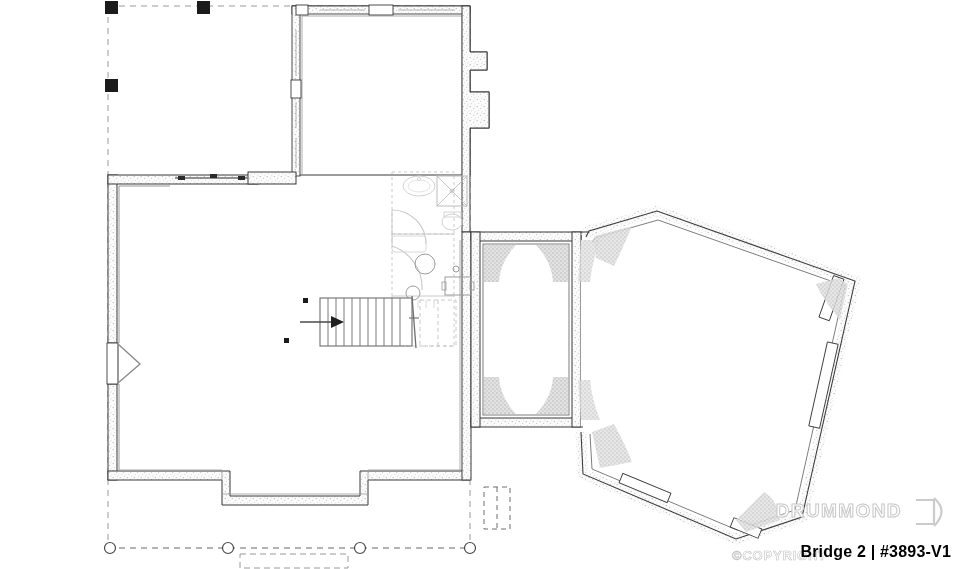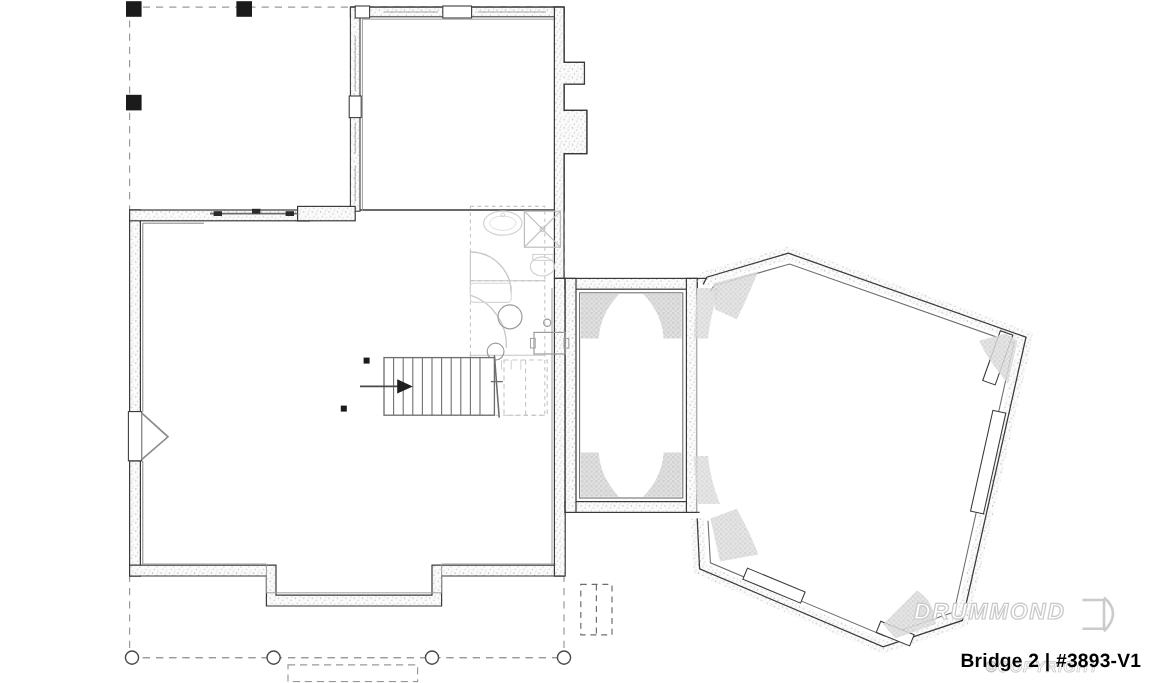--- a/index.html
+++ b/index.html
@@ -21,26 +21,25 @@
   #plan-svg {
     position: absolute;
     left: 0;
     top: 0;
     width: 960px;
     height: 569px;
     display: block;
   }
   .wm-block {
     position: absolute;
-    right: 22px;
+    right: 8px;
     bottom: 6px;
     width: 220px;
-    text-align: right;
+    text-align: left;
     pointer-events: none;
-    font-style: italic;
   }
   .wm-row {
     display: flex;
     align-items: center;
     justify-content: flex-end;
     gap: 6px;
   }
   .wm-textcol {
     display: flex;
     flex-direction: column;

